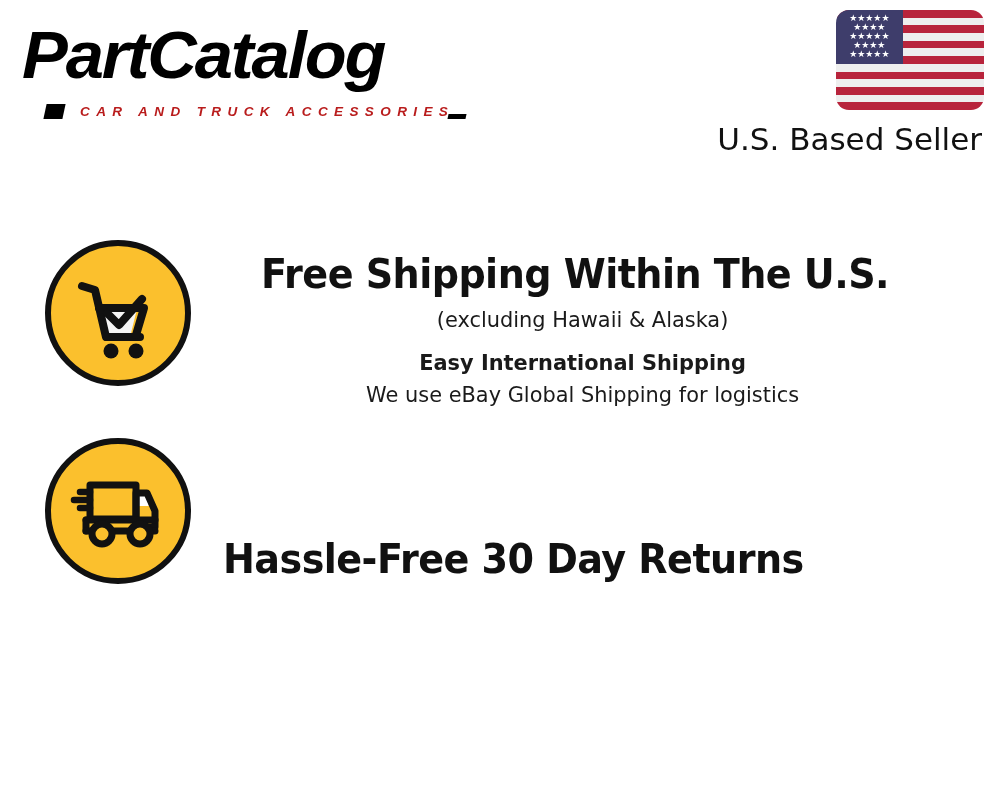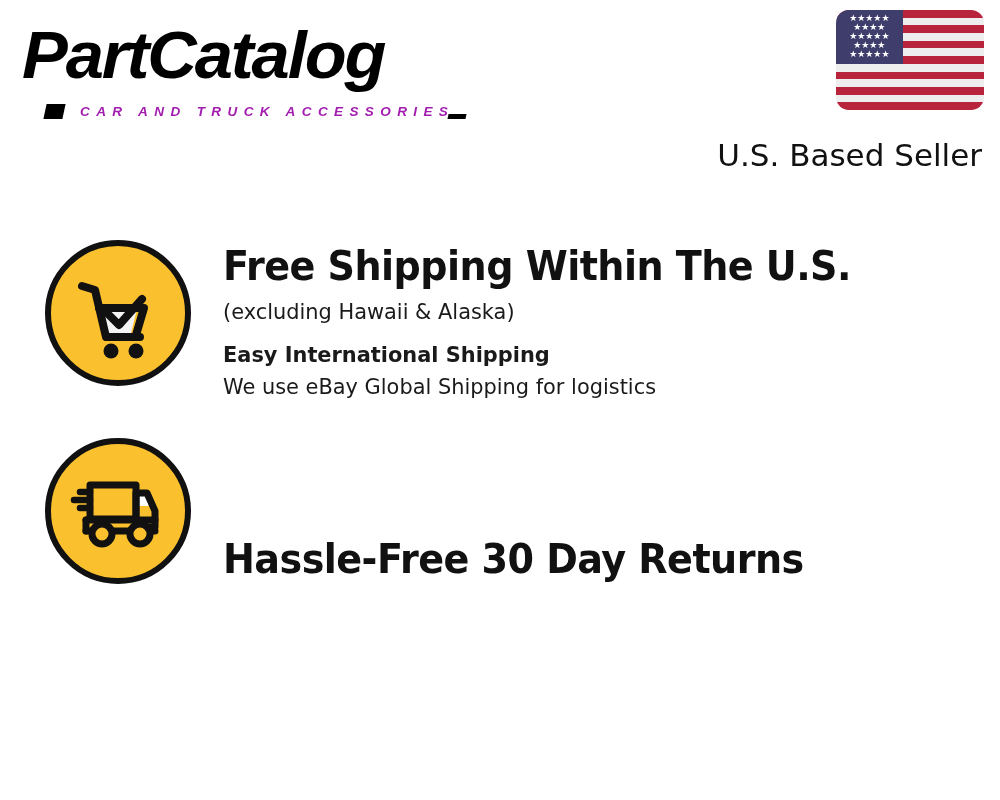--- a/index.html
+++ b/index.html
@@ -49,21 +49,21 @@
   }
   .brand-tagline {
     position: absolute;
     left: 58px;
     top: 86px;
     font-family: "Liberation Sans", sans-serif;
     font-style: italic;
     font-weight: bold;
     font-size: 13.5px;
     letter-spacing: 6.4px;
-    color: #a21caf;
+    color: #b91c1c;
     white-space: nowrap;
   }
   .tagline-dash-left {
     position: absolute;
     left: 23px;
     top: 86px;
     width: 19px;
     height: 15px;
     background: #000000;
     transform: skewX(-12deg);
@@ -125,21 +125,21 @@
     font-size: 9px;
     line-height: 9px;
     letter-spacing: 0;
   }
   .flag .starrow.short {
     padding: 0 7px;
     box-sizing: border-box;
   }
   .seller-label {
     display: block;
-    margin-top: 22px;
+    margin-top: 6px;
     font-family: "DejaVu Sans", sans-serif;
     font-weight: 400;
     font-size: 31px;
     line-height: 38px;
     color: #111111;
     letter-spacing: 0px;
     padding-right: 2px;
   }
 
   
@@ -178,21 +178,22 @@
     justify-content: center;
   }
   .icon-circle svg { display: block; }
 
   .feature-text {
     flex: 1 1 auto;
     margin-left: 30px;
     padding-right: 20px;
   }
   .feature-row.top-align .feature-text {
-    margin-top: 1px;
+    margin-top: 9px;
+    text-align: center;
   }
   .feature-title {
     font-family: "DejaVu Sans", sans-serif;
     font-weight: bold;
     font-size: 41px;
     line-height: 50px;
     color: #111111;
     letter-spacing: -0.6px;
     white-space: nowrap;
     transform: scaleX(0.93);

